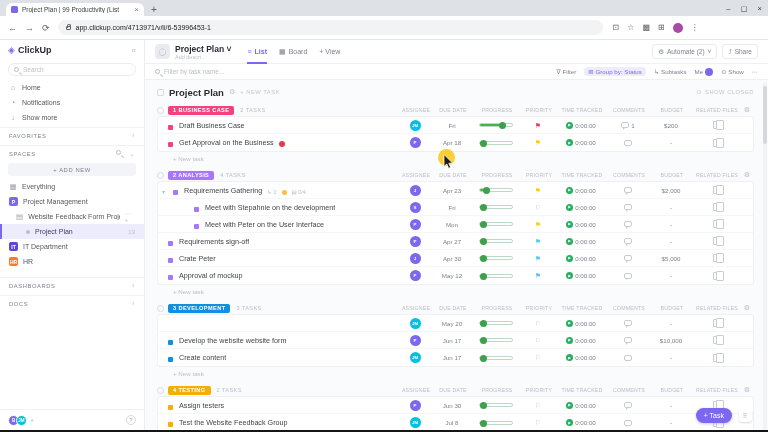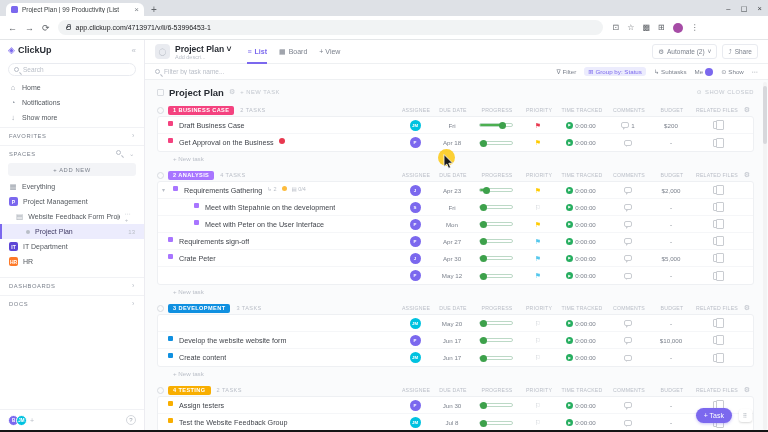--- a/index.html
+++ b/index.html
@@ -94,21 +94,21 @@
   .gcount { font-size:5.6px; color:#b9bec7; margin-left:6px; letter-spacing:.4px; white-space:nowrap; }
   .cols { margin-left:auto; display:flex; align-items:center; }
   .col { text-align:center; flex:none; display:flex; align-items:center; justify-content:center; gap:2px; }
   .col-0{width:36px}.col-1{width:38px}.col-2{width:50px}.col-3{width:34px}.col-4{width:52px}.col-5{width:42px}.col-6{width:44px}.col-7{width:46px}.col-gear{width:14px}
   .group-header .col { font-size:5.2px; color:#b9bec7; letter-spacing:.2px; white-space:nowrap; }
   .group-header .col-gear { font-size:7px; }
 
   .card { background:#fff; border:1px solid #eef0f3; border-radius:3px; }
   .trow { display:flex; align-items:center; height:17px; border-bottom:1px solid #f5f6f8; padding-left:4px; }
   .trow:last-child { border-bottom:none; }
-  .tleft { display:flex; align-items:flex-start; min-width:0; flex:1; }
+  .tleft { display:flex; align-items:flex-end; min-width:0; flex:1; }
   .indent .tleft { padding-left:26px; }
   .caret { color:#b9bec7; font-size:6px; margin-right:2px; }
   .bullet { width:5px; height:5px; border-radius:1px; margin:0 6px 0 6px; flex:none; }
   .tname { font-size:7.2px; color:#40444b; white-space:nowrap; overflow:hidden; }
   .red-dot { width:6px; height:6px; border-radius:50%; background:#e8384f; margin-left:5px; flex:none; }
   .meta { font-size:5.5px; color:#b9bec7; margin-left:5px; white-space:nowrap; }
   .meta.ydot { width:5px; height:5px; background:#fdbc3e; border-radius:50%; margin-left:5px; }
   .avatar { width:11px; height:11px; border-radius:50%; color:#fff; font-size:4.4px; font-weight:bold; display:flex; align-items:center; justify-content:center; }
   .cell-text { font-size:6.2px; color:#7c828d; }
   .ptrack { position:relative; width:34px; height:4px; border:1px solid #bcd9c6; border-radius:2px; background:#fff; }
@@ -591,20 +591,24 @@
                       <span class="bubble"></span>
                     </span>
                     <span class="col col-6 cell-text">$5,000</span>
                     <span class="col col-7">
                       <span class="doc"></span>
                     </span>
                     <span class="col col-gear"></span>
                   </div>
                 </div>
                 <div class="trow">
+                  <div class="tleft">
+                    <span class="bullet" style="background: rgb(168, 117, 255);"></span>
+                    <span class="tname">Approval of mockup</span>
+                  </div>
                   <div class="cols">
                     <span class="col col-0">
                       <span class="avatar" style="background: rgb(123, 104, 238);">P</span>
                     </span>
                     <span class="col col-1 cell-text">May 12</span>
                     <span class="col col-2">
                       <span class="ptrack">
                         <span class="pfill" style="width: 8%;"></span>
                         <span class="pknob" style="left: calc(8% - 3px);"></span>
                       </span>

